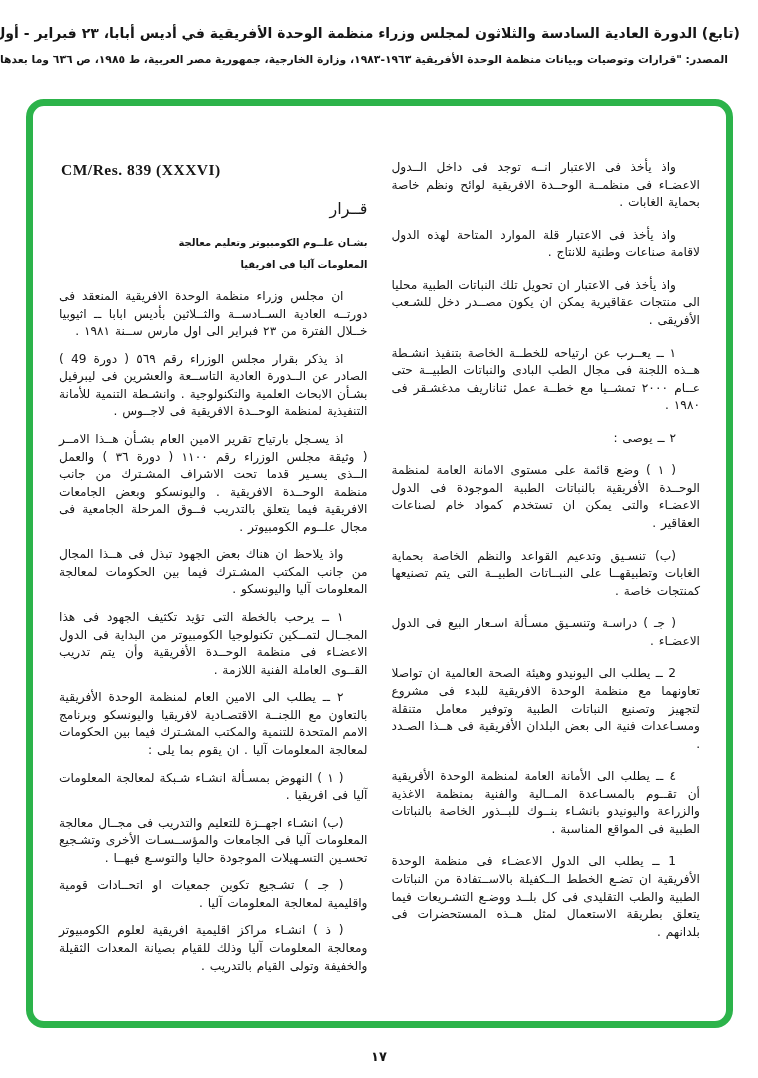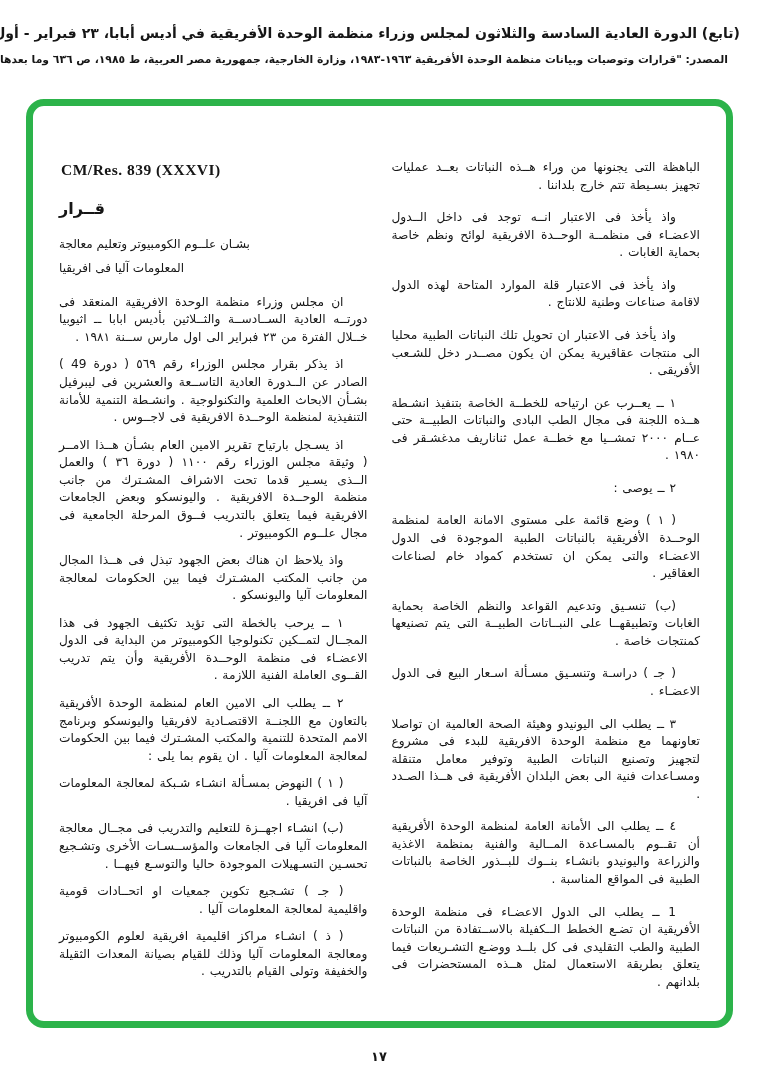--- a/index.html
+++ b/index.html
@@ -64,27 +64,27 @@
 
   
   .res-no {
     font-family: "Liberation Serif", "DejaVu Serif", serif;
     direction: ltr; text-align: left;
     font-size: 15.5px; font-weight: bold;
     letter-spacing: 0.5px;
     margin: 2px 0 20px 2px;
   }
   .t1 {
-    text-align: left; direction: rtl;
-    font-size: 16px; font-weight: bold;
+    text-align: right; direction: rtl;
+    font-size: 16px; font-weight: normal;
     margin: 0 0 18px 0;
   }
   .t2 {
-    text-align: left; direction: rtl;
-    font-size: 12px; font-weight: normal;
+    text-align: right; direction: rtl;
+    font-size: 10px; font-weight: bold;
     margin: 0 0 7px 0; line-height: 1.45;
   }
   .t2.last { margin-bottom: 16px; }
 
   
   .page-num {
     position: absolute; bottom: 14px; left: 0; right: 0;
     text-align: center;
     font-size: 13px; font-weight: bold;
     direction: rtl;
@@ -98,30 +98,29 @@
   <header class="scan-header">
     <div class="h1">(تابع) الدورة العادية السادسة والثلاثون لمجلس وزراء منظمة الوحدة الأفريقية في أديس أبابا، ٢٣ فبراير - أول مارس ١٩٨١</div>
     <div class="h2">المصدر: "قرارات وتوصيات وبيانات منظمة الوحدة الأفريقية ١٩٦٣-١٩٨٣، وزارة الخارجية، جمهورية مصر العربية، ط ١٩٨٥، ص ٦٣٦ وما بعدها"</div>
   </header>
 
   <div class="green-box">
     <div class="columns">
 
       <section class="col col-right">
         <div>
-            <p class="para flush">الباهظة التى يجنونها من وراء هــذه النباتات بعــد عمليات تجهيز بسـيطة تتم خارج بلداننا .</p>
             <p class="para">واذ يأخذ فى الاعتبار انــه توجد فى داخل الــدول الاعضـاء فى منظمــة الوحــدة الافريقية لوائح ونظم خاصة بحماية الغابات .</p>
             <p class="para">واذ يأخذ فى الاعتبار قلة الموارد المتاحة لهذه الدول لاقامة صناعات وطنية للانتاج .</p>
             <p class="para">واذ يأخذ فى الاعتبار ان تحويل تلك النباتات الطبية محليا الى منتجات عقاقيرية يمكن ان يكون مصــدر دخل للشـعب الأفريقى .</p>
             <p class="para">١ ــ يعــرب عن ارتياحه للخطــة الخاصة بتنفيذ انشـطة هــذه اللجنة فى مجال الطب البادى والنباتات الطبيــة حتى عــام ٢٠٠٠ تمشــيا مع خطــة عمل ثناناريف مدغشـقر فى ١٩٨٠ .</p>
             <p class="para">٢ ــ يوصى :</p>
             <p class="para">( ١ ) وضع قائمة على مستوى الامانة العامة لمنظمة الوحــدة الأفريقية بالنباتات الطبية الموجودة فى الدول الاعضـاء والتى يمكن ان تستخدم كمواد خام لصناعات العقاقير .</p>
             <p class="para">(ب) تنسـيق وتدعيم القواعد والنظم الخاصة بحماية الغابات وتطبيقهــا على النبــاتات الطبيــة التى يتم تصنيعها كمنتجات خاصة .</p>
             <p class="para">( جـ ) دراسـة وتنسـيق مسـألة اسـعار البيع فى الدول الاعضـاء .</p>
-            <p class="para">٣ ــ يطلب الى اليونيدو وهيئة الصحة العالمية ان تواصلا تعاونهما مع منظمة الوحدة الافريقية للبدء فى مشروع لتجهيز وتصنيع النباتات الطبية وتوفير معامل متنقلة ومسـاعدات فنية الى بعض البلدان الأفريقية فى هــذا الصـدد .</p>
+            <p class="para">2 ــ يطلب الى اليونيدو وهيئة الصحة العالمية ان تواصلا تعاونهما مع منظمة الوحدة الافريقية للبدء فى مشروع لتجهيز وتصنيع النباتات الطبية وتوفير معامل متنقلة ومسـاعدات فنية الى بعض البلدان الأفريقية فى هــذا الصـدد .</p>
             <p class="para">٤ ــ يطلب الى الأمانة العامة لمنظمة الوحدة الأفريقية أن تقــوم بالمسـاعدة المــالية والفنية بمنظمة الاغذية والزراعة واليونيدو بانشـاء بنــوك للبــذور الخاصة بالنباتات الطبية فى المواقع المناسبة .</p>
             <p class="para">1 ــ يطلب الى الدول الاعضـاء فى منظمة الوحدة الأفريقية ان تضـع الخطط الــكفيلة بالاســتفادة من النباتات الطبية والطب التقليدى فى كل بلــد ووضـع التشـريعات فيما يتعلق بطريقة الاستعمال لمثل هــذه المستحضرات فى بلدانهم .</p>
           </div>
       </section>
 
       <section class="col col-left">
         <div class="res-no">CM/Res. 839 (XXXVI)</div>
         <div class="t1">قــرار</div>
         <div class="t2">بشـان علــوم الكومبيوتر وتعليم معالجة</div>
         <div class="t2 last">المعلومات آليا فى افريقيا</div>

